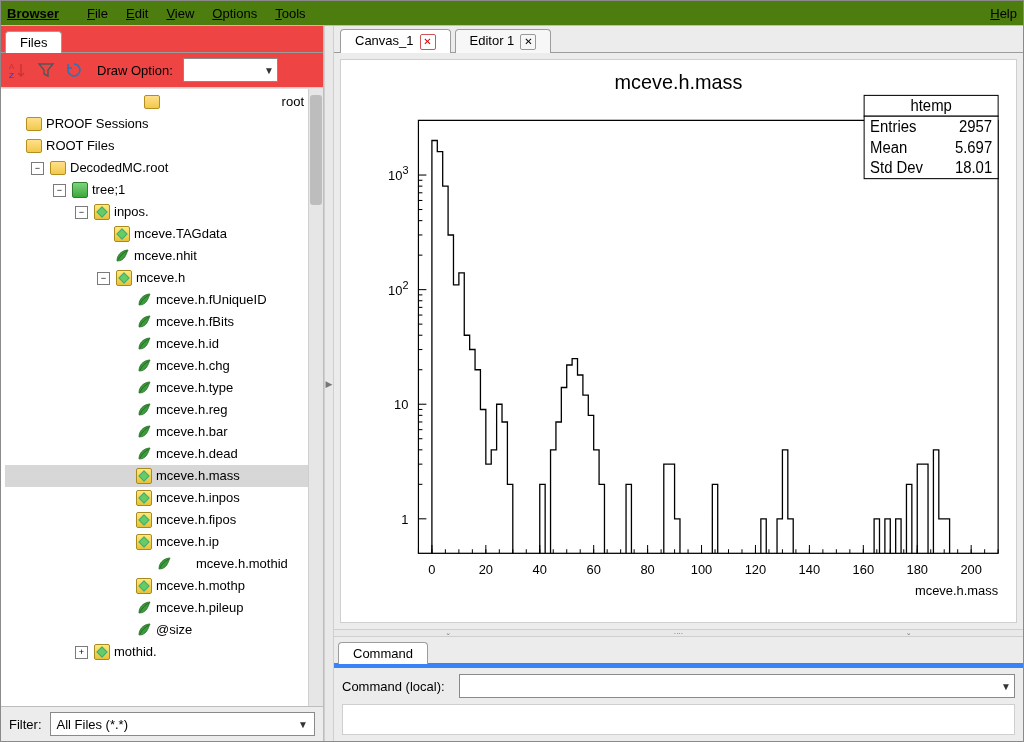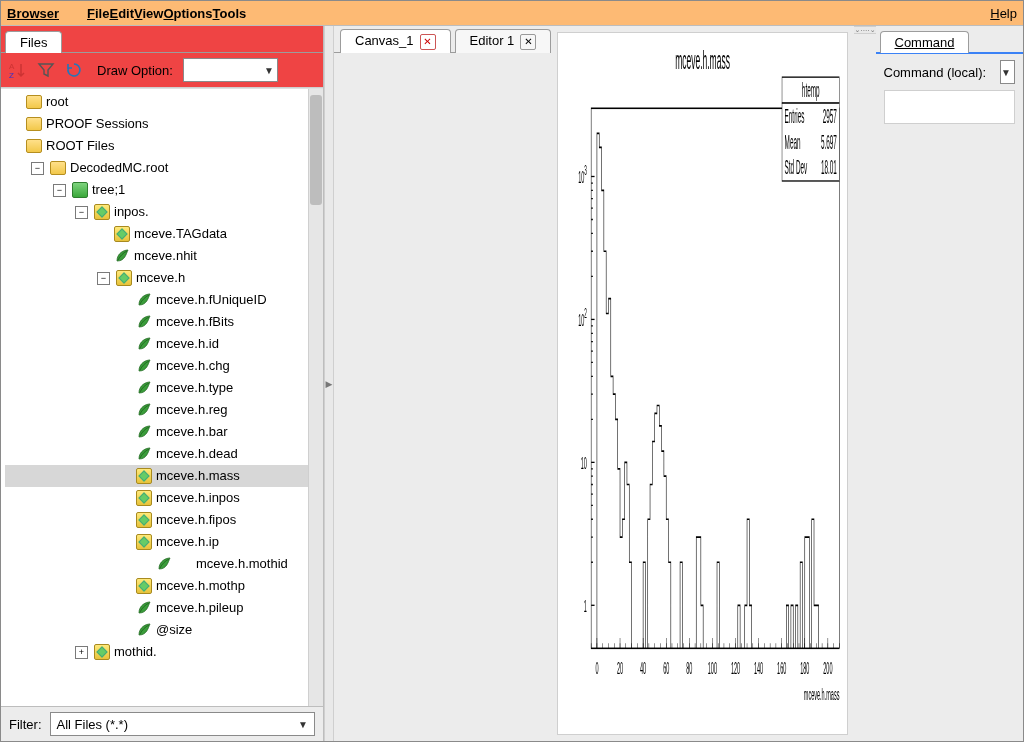--- a/index.html
+++ b/index.html
@@ -22,21 +22,21 @@
     border: 1px solid #8a8a8a;
     box-sizing: border-box;
   }
   
   .menubar {
     display: flex;
     align-items: center;
     height: 24px;
     padding: 0 6px;
     border-bottom: 1px solid #bdbdbd;
-    background: #fdba74;
+    background: #4d7c0f;
     gap: 18px;
   }
   .menubar .menu-item {
     cursor: default;
   }
   .menubar .menu-item span.ul { text-decoration: underline; }
   .menubar .brand { font-weight: bold; text-decoration: underline; margin-right: 10px;}
   .menubar .spacer { flex: 1; }
   
   .main {
@@ -184,21 +184,21 @@
     height: 22px;
     border: 1px solid #8a8a8a;
     background: #fff;
     display:flex; align-items:center; justify-content:space-between;
     padding: 0 6px;
   }
   
   .right {
     flex: 1;
     display: flex;
-    flex-direction: row;
+    flex-direction: column;
     min-width: 0;
     position:relative;
   }
   .right-tabbar {
     display:flex; align-items:flex-end;
     height: 26px;
     padding-left: 6px;
     gap: 4px;
     border-bottom: 1px solid #9c9c9c;
   }
@@ -227,22 +227,21 @@
     font-size:7px; color:#777;
   }
   .command-panel {
     height: 104px;
     display:flex; flex-direction:column;
     background:#ececec;
   }
   .command-panel .cmd-tabbar{
     display:flex; align-items:flex-end;
     height:26px; padding-left:4px;
-    border-bottom:2px solid #3b82f6;
-    text-decoration:underline;
+    border-bottom:5px solid #3b82f6;
   }
   .command-body{
     flex:1; padding:6px 8px;
     display:flex; flex-direction:column; gap:6px;
   }
   .cmd-row{
     display:flex; align-items:center; gap:14px;
   }
   .cmd-input{
     flex:1; height:22px;
@@ -265,21 +264,21 @@
      color:#777; font-size:9px;
   }
 </style>
 </head>
 <body>
 
 <div class="app">
 
   <div class="menubar">
     <span class="brand menu-item">Browser</span>
-    <span id="menu-items-slot" style="display: inline-flex;  font-weight: bold;">
+    <span id="menu-items-slot" style="display: inline-flex; gap: 18px;">
         <span class="menu-item"><span class="ul">F</span>ile</span>
         <span class="menu-item"><span class="ul">E</span>dit</span>
         <span class="menu-item"><span class="ul">V</span>iew</span>
         <span class="menu-item"><span class="ul">O</span>ptions</span>
         <span class="menu-item"><span class="ul">T</span>ools</span>
       </span>
     <span class="spacer"></span>
     <span class="menu-item"><span class="ul">H</span><span>elp</span></span>
   </div>
 
@@ -308,21 +307,21 @@
               <path d="M3 3 v4 h4" fill="none" stroke="#2277bb" stroke-width="1.6"></path>
             </svg>
         </span>
         <span class="draw-label">Draw Option:</span>
         <div class="draw-select">
             <span class="chev">▼</span>
           </div>
       </div>
       <div class="tree-wrap">
         <div class="tree" id="tree">
-            <div class="tree-row" style="padding-left: 4px;">
+            <div class="tree-row" style="padding-left: 4px; justify-content: space-between;">
               <span style="display: inline-block; width: 13px;"></span>
               <span class="icon">
                 <span class="icon-folder"></span>
               </span>
               <span>root</span>
             </div>
             <div class="tree-row" style="padding-left: 4px; text-align: center;">
               <span style="display: inline-block; width: 13px;"></span>
               <span class="icon">
                 <span class="icon-folder"></span>

